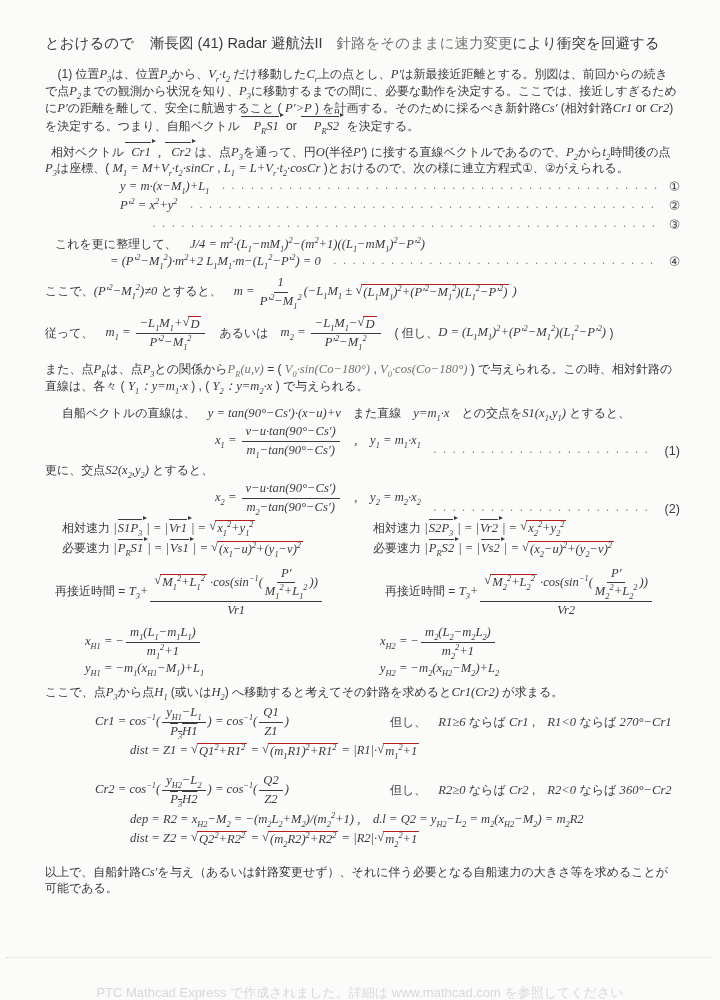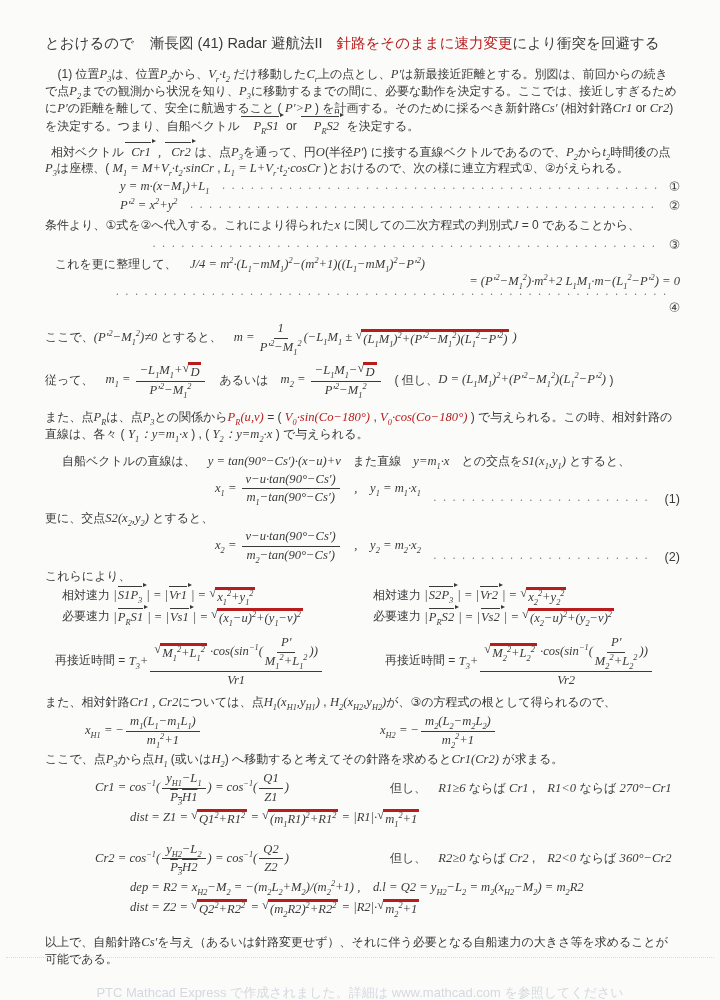--- a/index.html
+++ b/index.html
@@ -9,41 +9,41 @@
     color:#3a3a3c;
     font-family:"Liberation Sans","DejaVu Sans",sans-serif;
     font-size:12px;
     overflow:hidden;
     position:relative;
   }
   .page{padding:34px 40px 0 45px;box-sizing:border-box;}
   .title{font-size:14.5px;margin-bottom:13px;white-space:nowrap;}
   .tgap{display:inline-block;width:16px;}
   .tgap2{display:inline-block;width:14px;}
-  .red{color:#b91c1c;}
+  .red{color:#737373;}
   .para{line-height:1.34;margin:0 0 8px;}
   .ind1{text-indent:1.05em;}
   
   .m{font-family:"Liberation Serif","DejaVu Serif",serif;font-style:italic;font-size:12.6px;}
   .m sub,.m sup,sub,sup{font-size:66%;line-height:0;}
   .fr{display:inline-flex;flex-direction:column;align-items:center;vertical-align:middle;margin:0 2px;line-height:1.25;text-align:center;}
   .fr > .nu{display:block;border-bottom:1px solid #3a3a3c;padding:0 4px 1px;}
   .fr > .de{display:block;padding-top:1px;}
   .rt{display:inline-flex;align-items:flex-start;vertical-align:middle;}
   .rt > .rs{margin-right:-1px;line-height:1.1;}
-  .rt > .rb{border-top:3px solid #b91c1c;padding:0 2px;line-height:1.25;font-style:italic;}
+  .rt > .rb{border-top:1px solid #b91c1c;padding:0 2px;line-height:1.25;font-style:italic;}
   .vc{position:relative;display:inline-block;padding:1px 4px 0 1px;}
   .vc::before{content:'';position:absolute;left:1px;right:4px;top:-1px;border-top:1px solid #3a3a3c;}
   .vc::after{content:'';position:absolute;right:-1px;top:-3.5px;width:0;height:0;border-top:2.5px solid transparent;border-bottom:2.5px solid transparent;border-left:4.5px solid #3a3a3c;}
   .ol{text-decoration:overline;}
   
   .eqrow{display:flex;align-items:flex-end;margin:1px 0 4px 75px;}
   .eqrow.deep{margin-left:170px;}
   .eqrow.mid{margin-left:95px;}
-  .eqrow.j4{margin-left:65px;flex-direction:column;}
+  .eqrow.j4{margin-left:65px;}
   .leader{flex:1;overflow:hidden;white-space:nowrap;color:#5a5a5a;font-size:8px;letter-spacing:1.6px;margin:0 10px;}
   .eqnum{font-size:12.6px;white-space:nowrap;}
   
   .j4row1{margin:4px 0 0 10px;}
   .j4row1 .m{margin-left:10px;}
   .mline{margin:6px 0 6px 0;}
   .cols{display:flex;margin:2px 0;}
   .speeds .col-l{width:328px;padding-left:17px;box-sizing:border-box;}
   .speeds .col-r{flex:1;}
   .retime .col-l{width:340px;padding-left:10px;box-sizing:border-box;}
@@ -78,21 +78,20 @@
     <span class="m">y = m·(x−M<sub>1</sub>)+L<sub>1</sub></span>
     <span class="leader">・・・・・・・・・・・・・・・・・・・・・・・・・・・・・・・・・・・・・・・・・・・・・・・・・・・・・・・・・・</span>
     <span class="eqnum">①</span>
   </div>
   <div class="eqrow">
     <span class="m">P′<sup>2</sup> = x<sup>2</sup>+y<sup>2</sup></span>
     <span class="leader">・・・・・・・・・・・・・・・・・・・・・・・・・・・・・・・・・・・・・・・・・・・・・・・・・・・・・・・・・・</span>
     <span class="eqnum">②</span>
   </div>
 
-  <div class="para" style="margin-bottom:3px;">条件より、①式を②へ代入する。これにより得られた<span class="m">x</span> に関しての二次方程式の判別式<span class="m">J</span> = 0 であることから、</div>
 
   <div class="eqrow mid">
     <span class="leader">・・・・・・・・・・・・・・・・・・・・・・・・・・・・・・・・・・・・・・・・・・・・・・・・・・・・・・・・・・</span>
     <span class="eqnum">③</span>
   </div>
 
   <div>
     <div class="j4row1">
       <span>これを更に整理して、</span>
       <span class="m">J/4 = m<sup>2</sup>·(L<sub>1</sub>−mM<sub>1</sub>)<sup>2</sup>−(m<sup>2</sup>+1)((L<sub>1</sub>−mM<sub>1</sub>)<sup>2</sup>−P′<sup>2</sup>)</span>
@@ -143,21 +142,20 @@
 
   <div class="eqrow deep">
     <span class="m">x<sub>2</sub> = <span class="fr">
           <span class="nu">v−u·tan(90°−Cs′)</span>
           <span class="de">m<sub>2</sub>−tan(90°−Cs′)</span>
         </span>　,　y<sub>2</sub> = m<sub>2</sub>·x<sub>2</sub></span>
     <span class="leader">・・・・・・・・・・・・・・・・・・・・・・・・・・・・・・・・・・・・・・・・・・・・・・・・・・・・・・・・・・</span>
     <span class="eqnum">(2)</span>
   </div>
 
-  <div class="para" style="margin-bottom:3px;">これらにより、</div>
 
   <div class="cols speeds speeds-row">
     <div class="col-l">相対速力 <span class="m">|<span class="vc">S1P<sub>3</sub></span>| = |<span class="vc">Vr1</span>| = <span class="rt">
             <span class="rs">√</span>
             <span class="rb">x<sub>1</sub><sup>2</sup>+y<sub>1</sub><sup>2</sup></span>
           </span></span></div>
     <div class="col-r">相対速力 <span class="m">|<span class="vc">S2P<sub>3</sub></span>| = |<span class="vc">Vr2</span>| = <span class="rt">
             <span class="rs">√</span>
             <span class="rb">x<sub>2</sub><sup>2</sup>+y<sub>2</sub><sup>2</sup></span>
           </span></span></div>
@@ -189,31 +187,34 @@
                 <span class="rs">√</span>
                 <span class="rb">M<sub>2</sub><sup>2</sup>+L<sub>2</sub><sup>2</sup></span>
               </span> ·cos(sin<sup>−1</sup>(<span class="fr">
                 <span class="nu">P′</span>
                 <span class="de">M<sub>2</sub><sup>2</sup>+L<sub>2</sub><sup>2</sup></span>
               </span>))</span>
             <span class="de">Vr2</span>
           </span></span></div>
   </div>
 
-  <div class="para" style="margin-bottom:3px;">また、相対針路<span class="m">Cr1 , Cr2</span>については、点<span class="m">H<sub>1</sub>(x<sub>H1</sub>,y<sub>H1</sub>)</span> , <span class="m">H<sub>2</sub>(x<sub>H2</sub>,y<sub>H2</sub>)</span>が、③の方程式の根として得られるので、</div>
 
   <div class="cols roots">
     <div class="col-l m">x<sub>H1</sub> = −<span class="fr">
           <span class="nu">m<sub>1</sub>(L<sub>1</sub>−m<sub>1</sub>L<sub>1</sub>)</span>
           <span class="de">m<sub>1</sub><sup>2</sup>+1</span>
         </span></div>
     <div class="col-r m">x<sub>H2</sub> = −<span class="fr">
           <span class="nu">m<sub>2</sub>(L<sub>2</sub>−m<sub>2</sub>L<sub>2</sub>)</span>
           <span class="de">m<sub>2</sub><sup>2</sup>+1</span>
         </span></div>
+  </div>
+  <div class="cols roots" style="margin-bottom:8px;">
+    <div class="col-l m">y<sub>H1</sub> = −m<sub>1</sub>(x<sub>H1</sub>−M<sub>1</sub>)+L<sub>1</sub></div>
+    <div class="col-r m">y<sub>H2</sub> = −m<sub>2</sub>(x<sub>H2</sub>−M<sub>2</sub>)+L<sub>2</sub></div>
   </div>
 
   <div class="para" style="margin-bottom:4px;">ここで、点<span class="m">P<sub>3</sub></span>から点<span class="m">H<sub>1</sub></span> (或いは<span class="m">H<sub>2</sub></span>) へ移動すると考えてその針路を求めると<span class="m">Cr1(Cr2)</span> が求まる。</div>
 
   <div class="crblock">
     <div class="cr-main">
       <span class="cr-f m">Cr1 = cos<sup>−1</sup>(<span class="fr">
             <span class="nu">y<sub>H1</sub>−L<sub>1</sub></span>
             <span class="de"><span class="ol">P<sub>3</sub>H1</span></span>
           </span>) = cos<sup>−1</sup>(<span class="fr">

